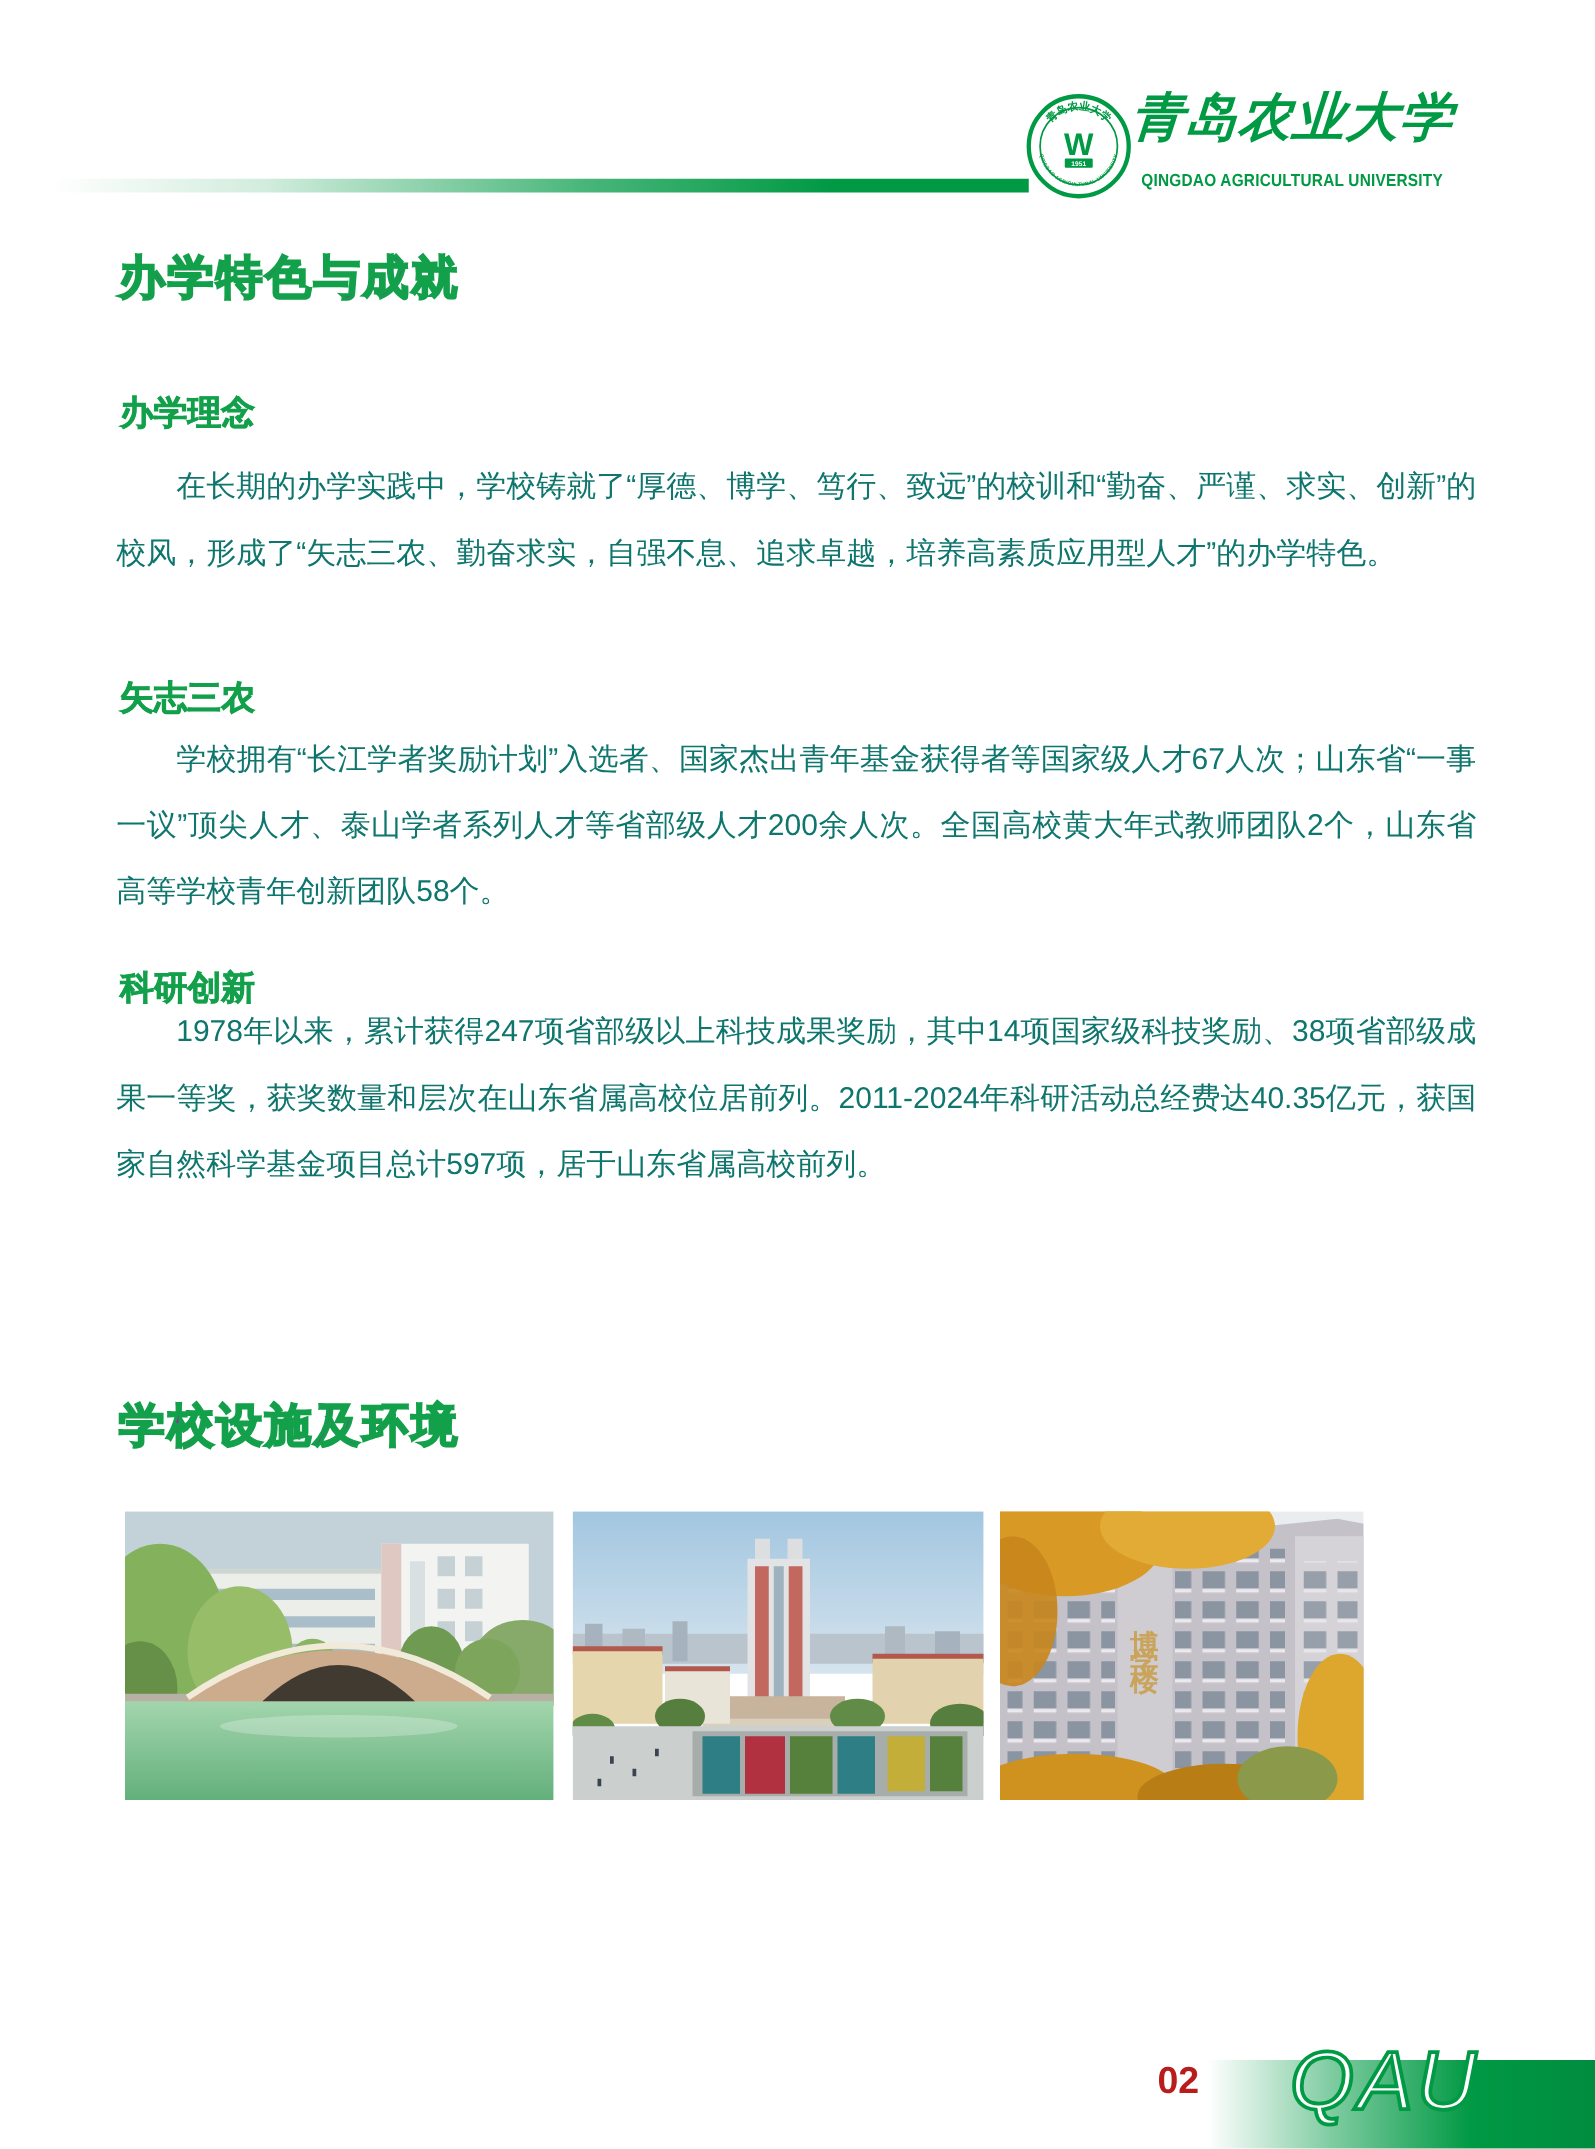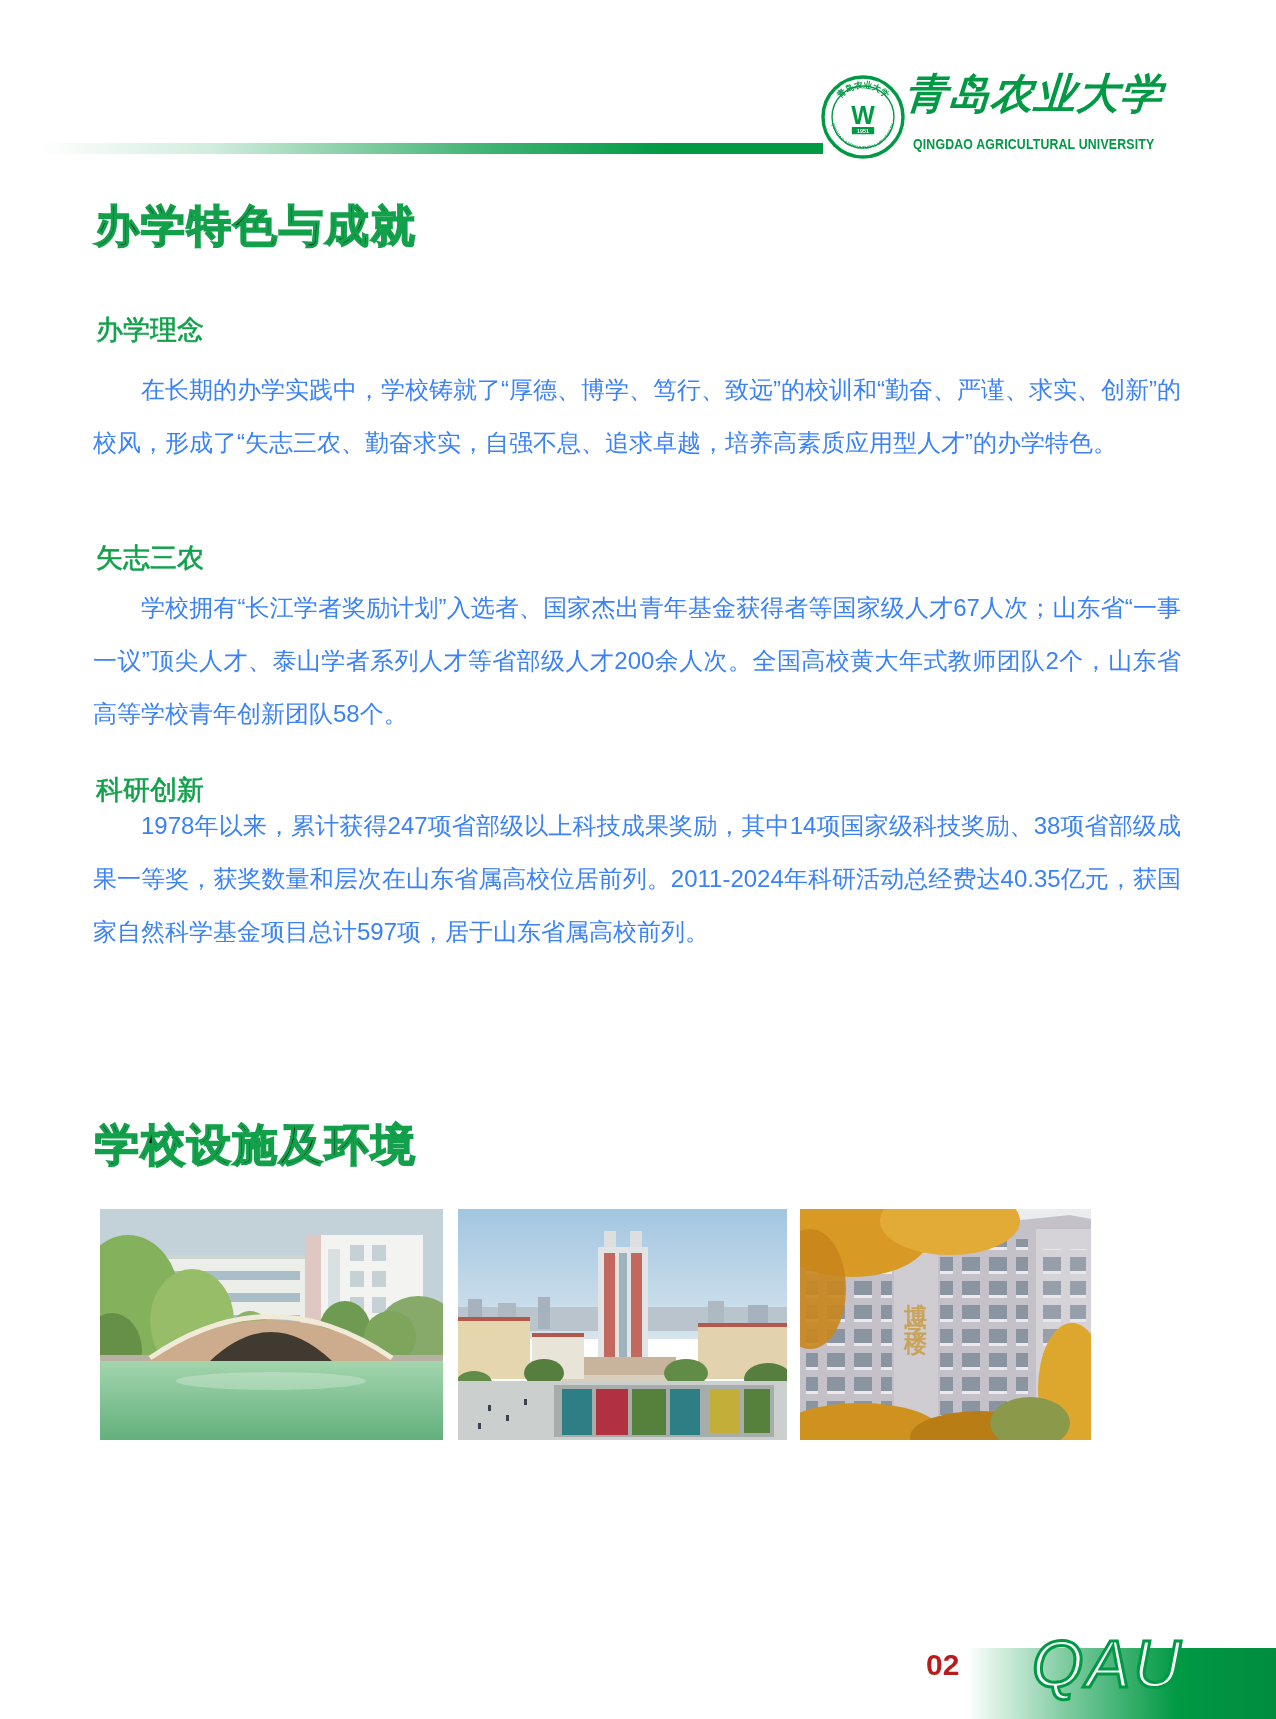--- a/index.html
+++ b/index.html
@@ -21,37 +21,37 @@
     letter-spacing:1px; white-space:nowrap; transform:skewX(-4deg);
   }
   .en-name {
     position:absolute; left:913px; top:136px; font-size:14px; font-weight:bold;
     color:#009944; white-space:nowrap; transform:scaleX(.88); transform-origin:left top;
     letter-spacing:.2px;
   }
 
   
   .big-title {
-    position:absolute; left:95px; color:#000000; font-size:44px; font-weight:900;
+    position:absolute; left:95px; color:#a21caf; font-size:37px; font-weight:900;
     letter-spacing:2px; -webkit-text-stroke:1.6px #12a04b; white-space:nowrap;
   }
   #title-achievements { top:197px; }
   #title-facilities   { top:1116px; }
 
   .sec-heading {
-    position:absolute; left:96px; color:#12a04b; font-size:27px; font-weight:normal;
+    position:absolute; left:96px; color:#12a04b; font-size:27px; font-weight:bold;
     -webkit-text-stroke:.6px #12a04b; white-space:nowrap;text-align:right;
   }
   #heading-philosophy { top:312px; }
   #heading-faculty    { top:540px; }
   #heading-research   { top:772px; }
 
   .body-para {
     position:absolute; left:93px; width:1088px;
-    font-size:24px; line-height:53px; color:#3b82f6;
+    font-size:24px; line-height:53px; color:#0f766e;
     text-align:justify; text-indent:2em;
   }
   #para-philosophy { top:363px; }
   #para-faculty    { top:581px; }
   #para-research   { top:799px; }
 
   
   .photo { position:absolute; top:1209px; height:231px; overflow:hidden; }
   #photo-lake   { left:100px; width:343px; }
   #photo-plaza  { left:458px; width:329px; }

